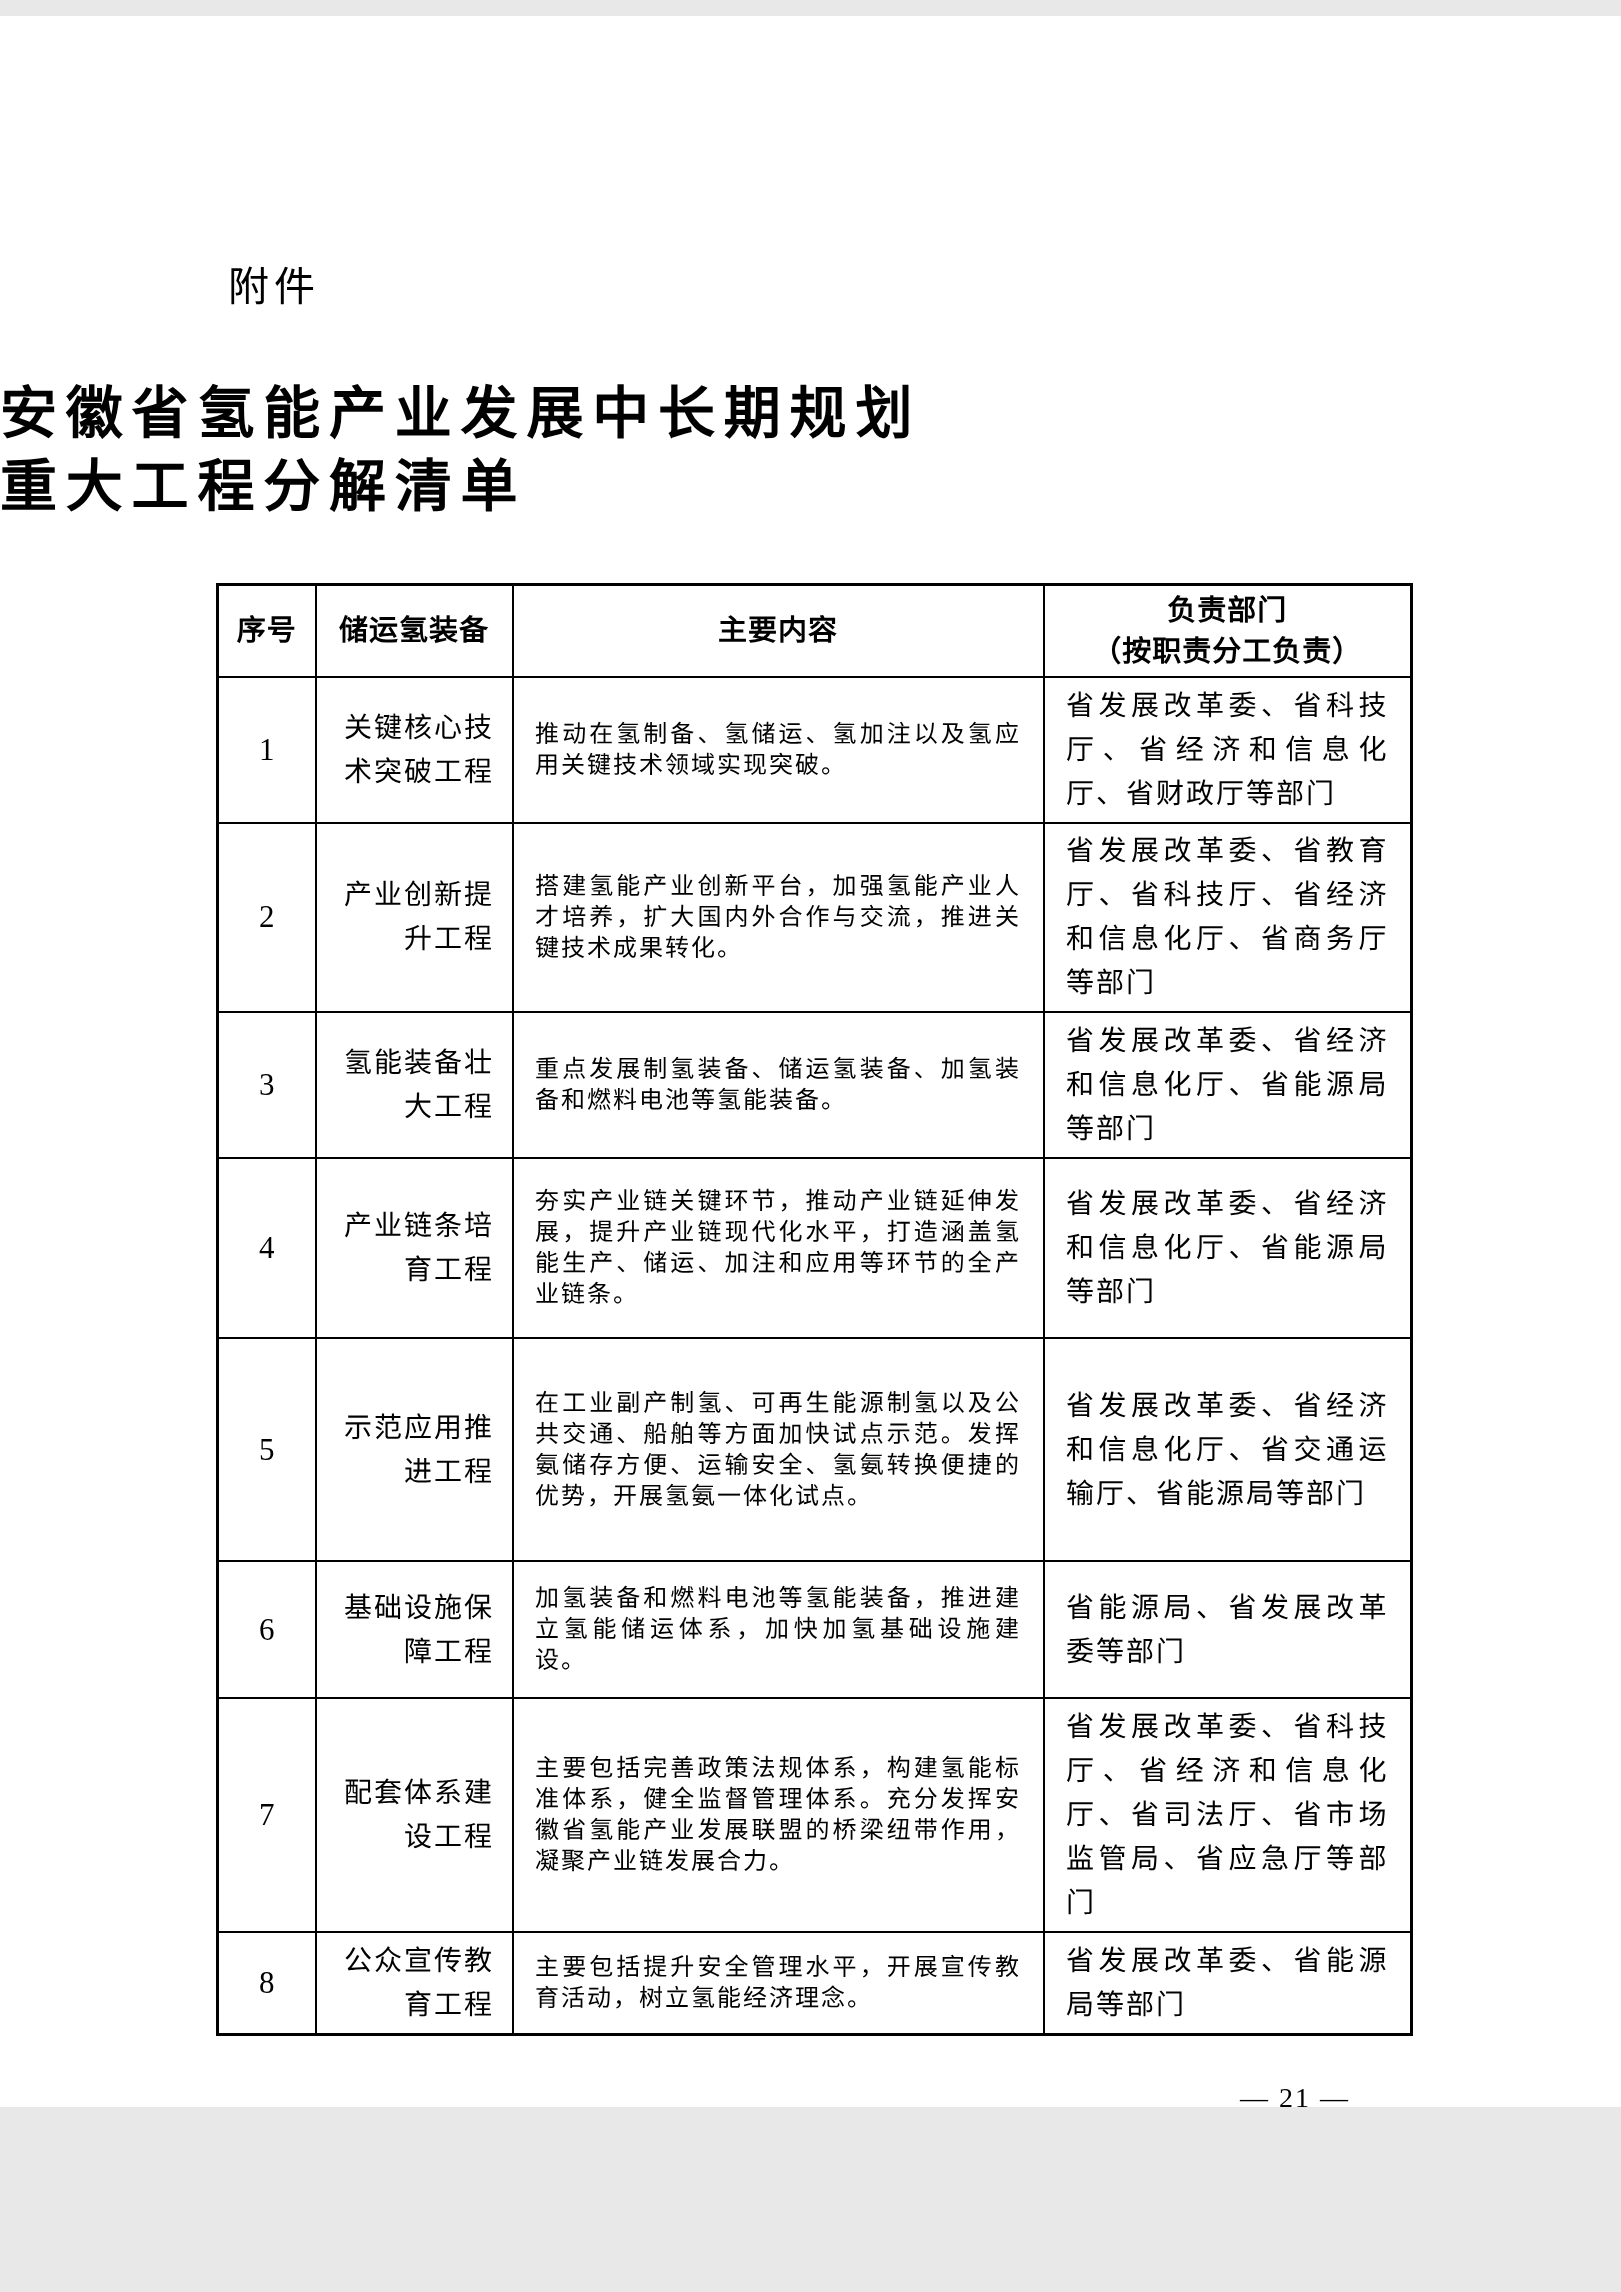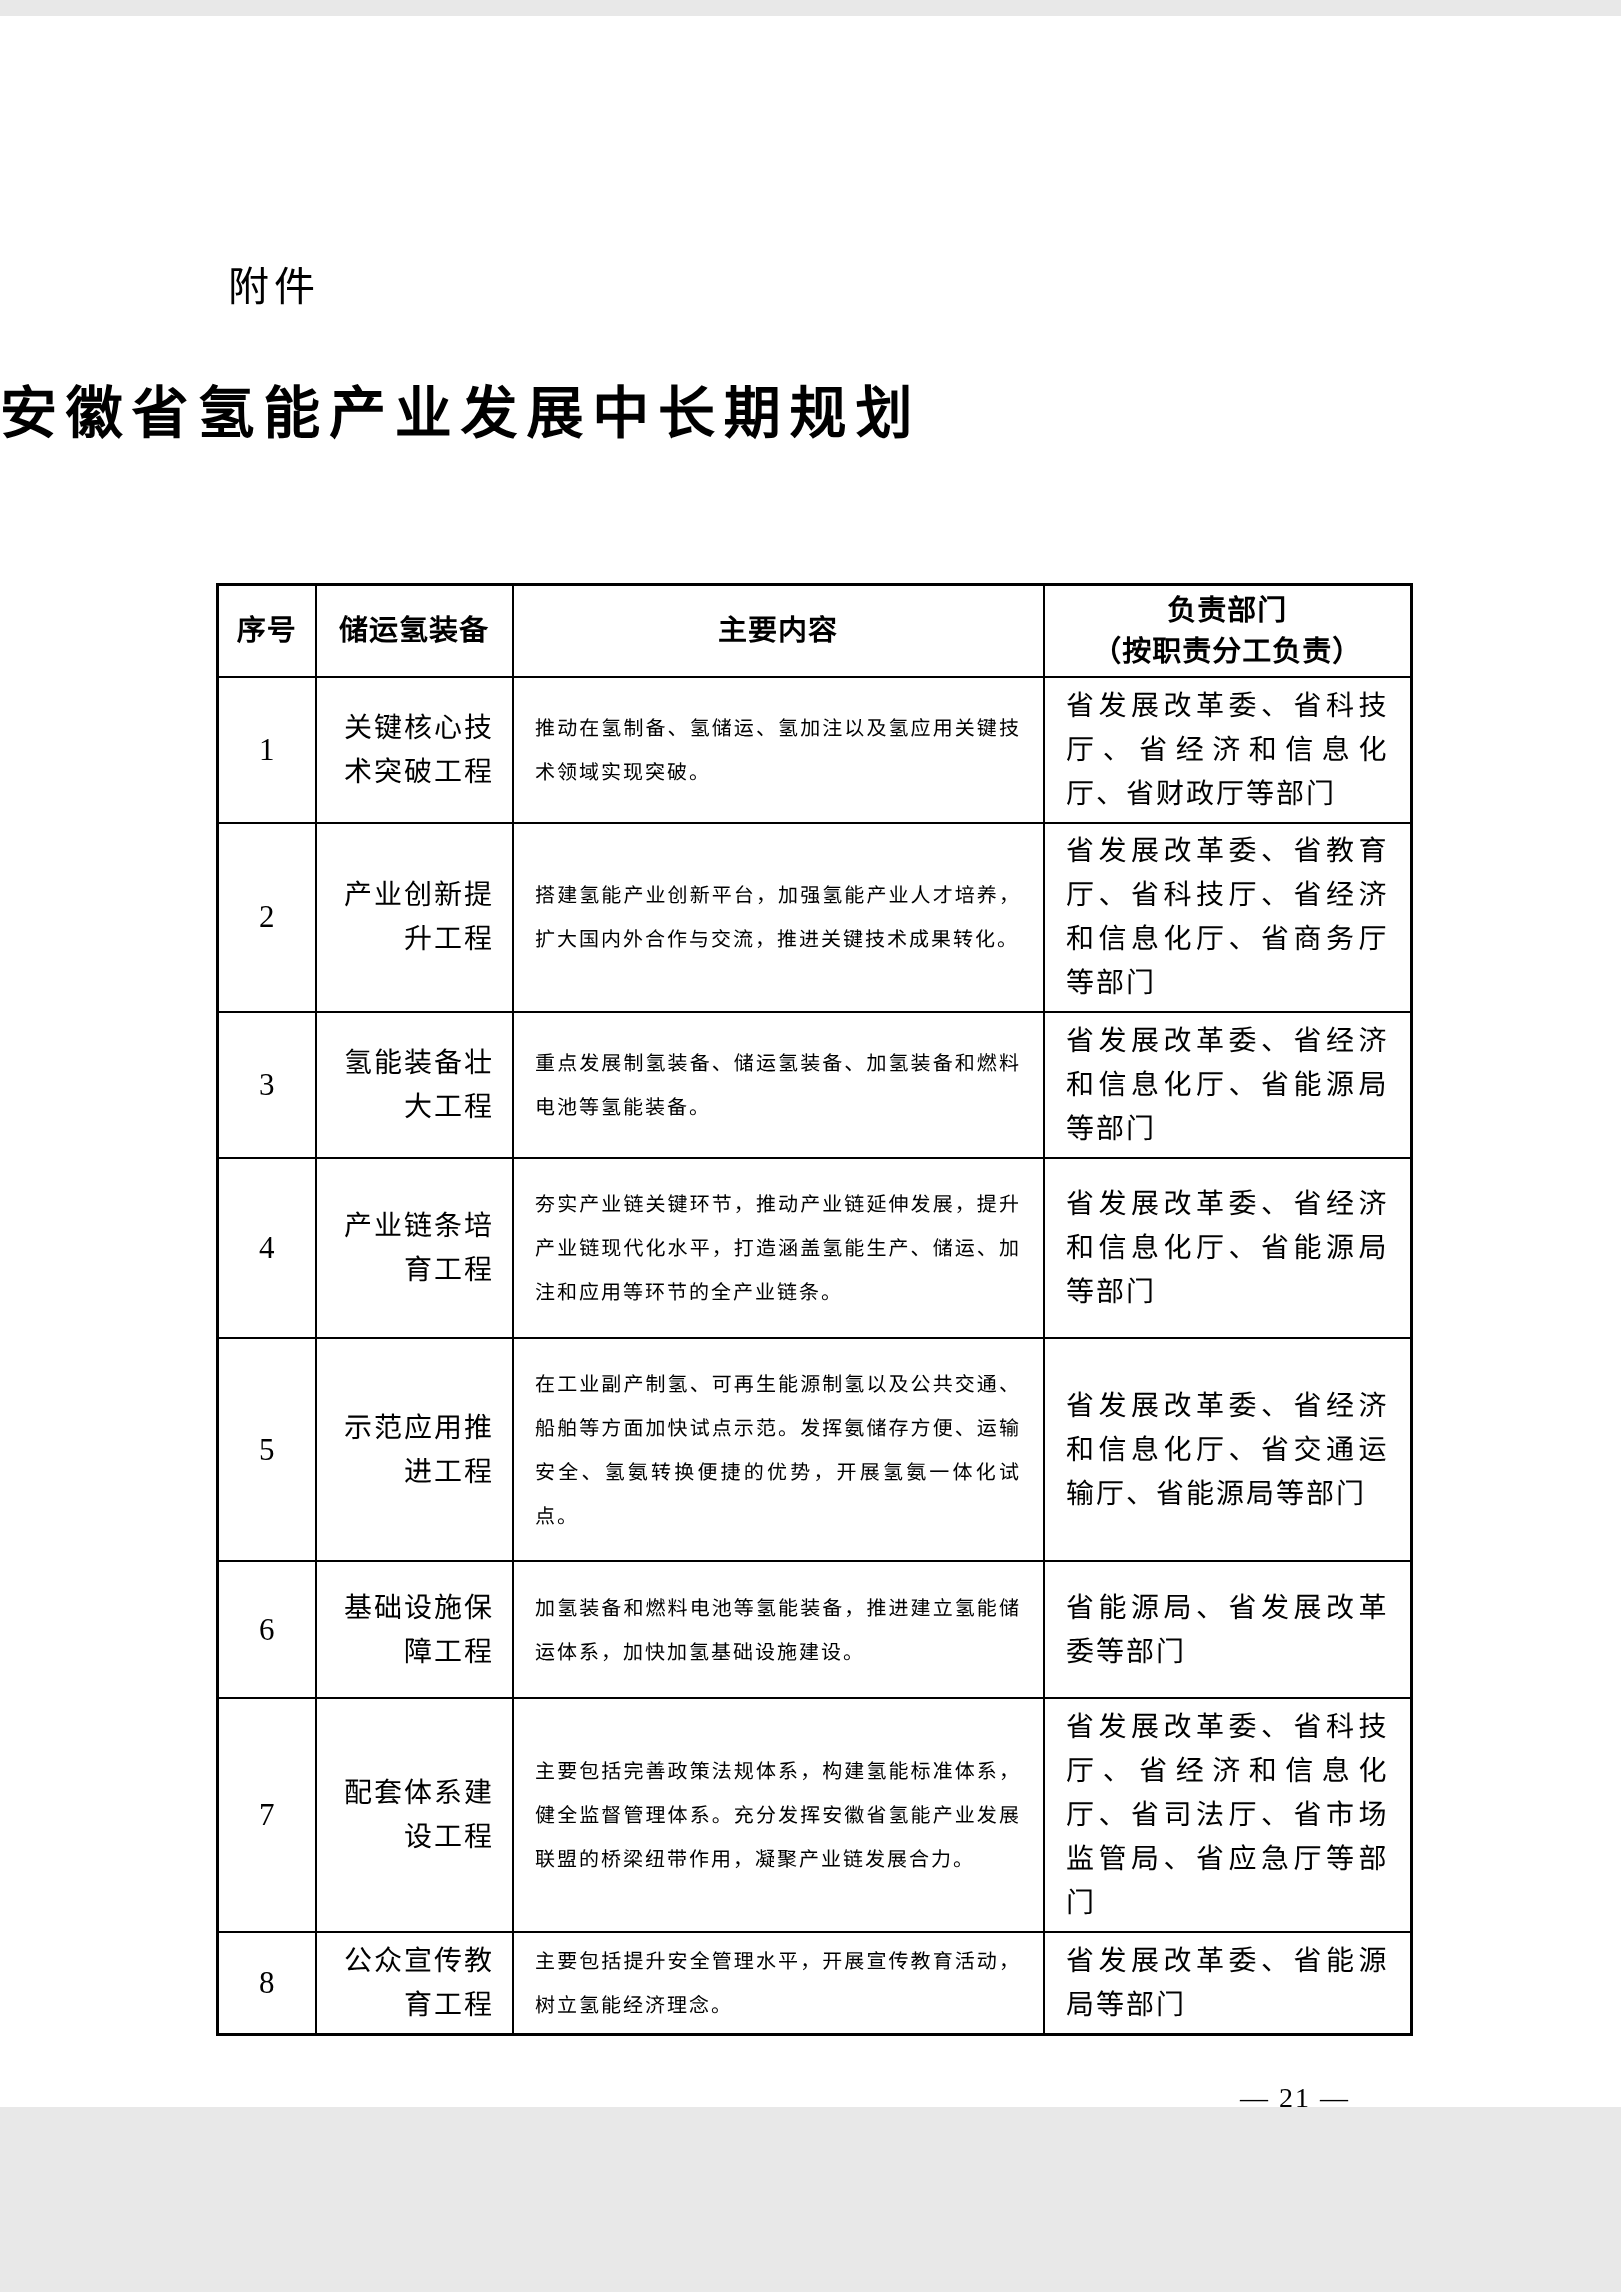--- a/index.html
+++ b/index.html
@@ -74,22 +74,22 @@
   td.c-project {
     text-align: right;
     font-size: 28px;
     line-height: 44px;
     letter-spacing: 2px;
     padding: 3.9px 17.6px;
   }
   td.c-content {
     text-align: justify;
     text-justify: inter-ideograph;
-    font-size: 20px;
-    line-height: 44px;
+    font-size: 24px;
+    line-height: 31px;
     letter-spacing: 2px;
     padding: 5.9px 21.6px;
   }
   td.c-dept {
     text-align: justify;
     text-justify: inter-ideograph;
     font-size: 28px;
     line-height: 44px;
     letter-spacing: 2px;
     padding: 5.9px 21.6px;
@@ -105,20 +105,21 @@
 </style>
 </head>
 <body>
 
 <div class="page">
 
   <div class="attachment">附件</div>
 
   <div class="doc-title">
     <div>安徽省氢能产业发展中长期规划</div>
+    <div>重大工程分解清单</div>
   </div>
 
   <table class="projects">
     <colgroup>
       <col style="width:98px">
       <col style="width:197px">
       <col style="width:531px">
       <col style="width:368px">
     </colgroup>
     <thead>

